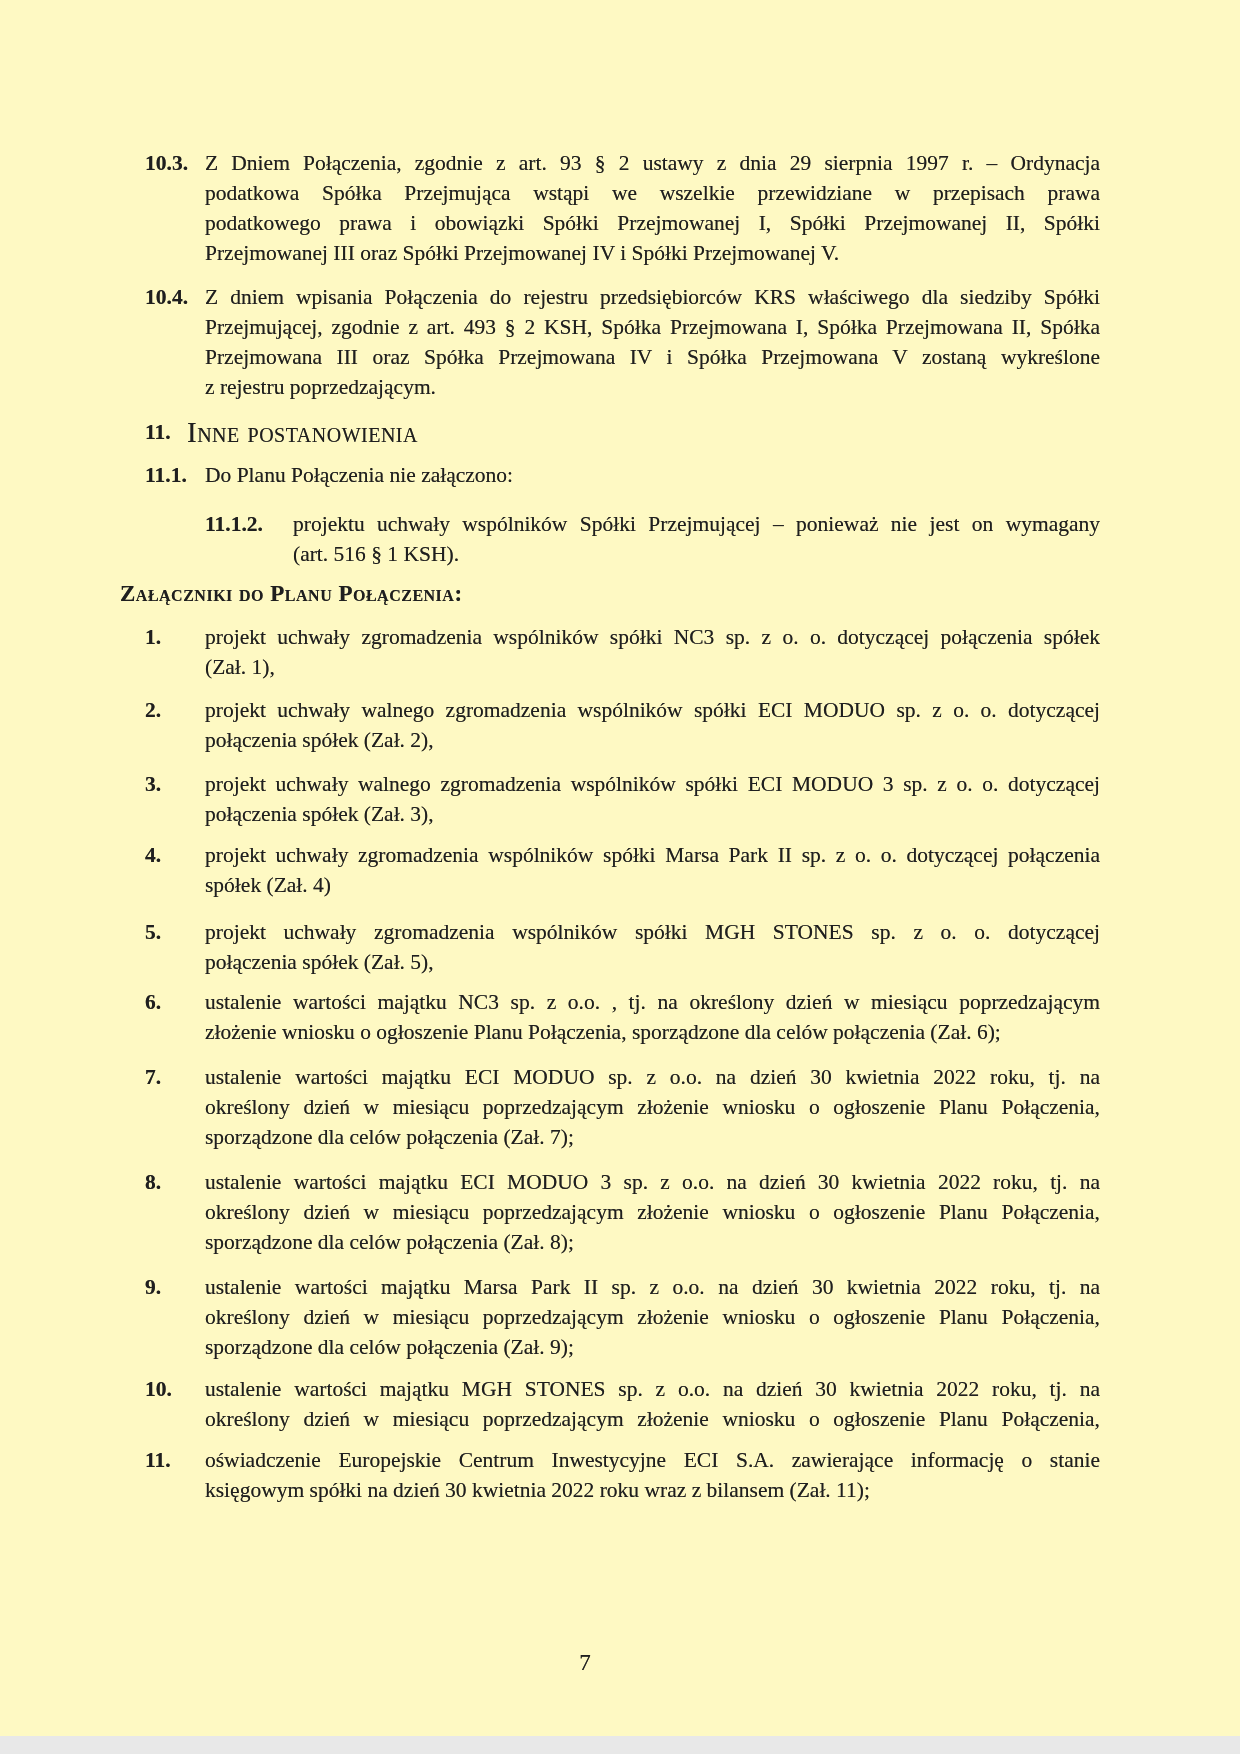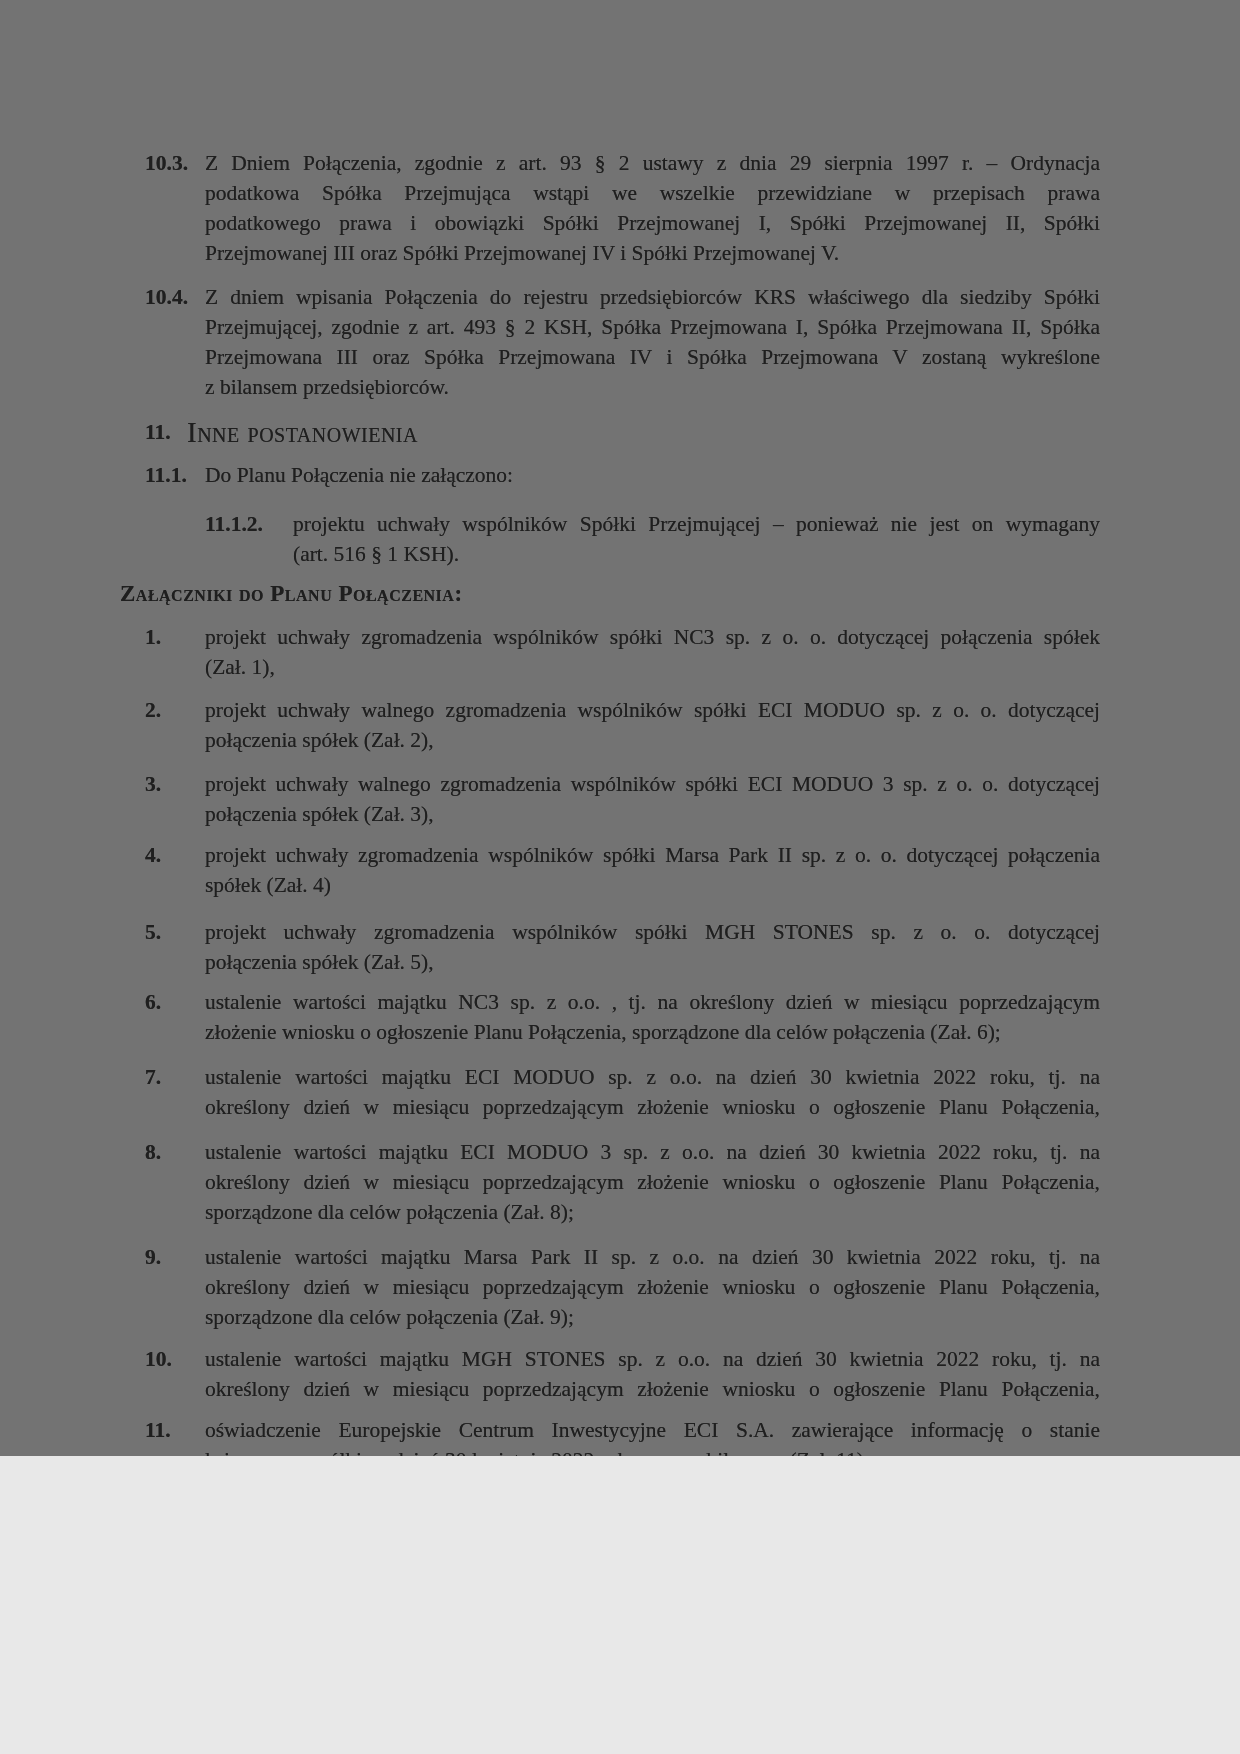--- a/index.html
+++ b/index.html
@@ -1,20 +1,20 @@
 <!DOCTYPE html>
 <html><head>
 <meta charset="utf-8">
 <style>
   html,body{margin:0;padding:0;background:#e8e8e8;}
   .page{
     position:relative;
-    width:1240px;height:1456px;
+    width:1240px;height:1736px;
     margin:0 auto;
-    background:#737373;
+    background:#fef9c3;
     font-family:"Liberation Serif","DejaVu Serif",serif;
     color:#1f1f1f;
     font-size:21.5px;
     line-height:30px;
     text-shadow:0 0 0.6px rgba(10,10,10,0.55);
     overflow:hidden;
   }
   .content{padding-top:148px;}
   .block{position:relative;margin-left:205px;width:895px;}
   .block.sub{margin-left:293px;width:807px;}
@@ -59,21 +59,21 @@
       <div class="ln">podatkowa Spółka Przejmująca wstąpi we wszelkie przewidziane w przepisach prawa</div>
       <div class="ln">podatkowego prawa i obowiązki Spółki Przejmowanej I, Spółki Przejmowanej II, Spółki</div>
       <div class="ln end">Przejmowanej III oraz Spółki Przejmowanej IV i Spółki Przejmowanej V.</div>
     </div>
 
     <div class="block" style="margin-top:14px">
       <span class="num">10.4.</span>
       <div class="ln">Z dniem wpisania Połączenia do rejestru przedsiębiorców KRS właściwego dla siedziby Spółki</div>
       <div class="ln">Przejmującej, zgodnie z art. 493 § 2 KSH, Spółka Przejmowana I, Spółka Przejmowana II, Spółka</div>
       <div class="ln">Przejmowana III oraz Spółka Przejmowana IV i Spółka Przejmowana V zostaną wykreślone</div>
-      <div class="ln end">z bilansem przedsiębiorców.</div>
+      <div class="ln end">z rejestru poprzedzającym.</div>
     </div>
 
     <div class="sec-heading" style="margin-top:15px">
       <span class="num">11.</span>
       <span class="heading-text">Inne postanowienia</span>
     </div>
 
     <div class="block" style="margin-top:10px">
       <span class="num">11.1.</span>
       <div class="ln end">Do Planu Połączenia nie załączono:</div>
@@ -121,20 +121,21 @@
     <div class="block" style="margin-top:10px">
       <span class="num">6.</span>
       <div class="ln">ustalenie wartości majątku NC3 sp. z o.o. , tj. na określony dzień w miesiącu poprzedzającym</div>
       <div class="ln end">złożenie wniosku o ogłoszenie Planu Połączenia, sporządzone dla celów połączenia (Zał. 6);</div>
     </div>
 
     <div class="block" style="margin-top:15px">
       <span class="num">7.</span>
       <div class="ln">ustalenie wartości majątku ECI MODUO sp. z o.o. na dzień 30 kwietnia 2022 roku, tj. na</div>
       <div class="ln">określony dzień w miesiącu poprzedzającym złożenie wniosku o ogłoszenie Planu Połączenia,</div>
+      <div class="ln end">sporządzone dla celów połączenia (Zał. 7);</div>
     </div>
 
     <div class="block" style="margin-top:15px">
       <span class="num">8.</span>
       <div class="ln">ustalenie wartości majątku ECI MODUO 3 sp. z o.o. na dzień 30 kwietnia 2022 roku, tj. na</div>
       <div class="ln">określony dzień w miesiącu poprzedzającym złożenie wniosku o ogłoszenie Planu Połączenia,</div>
       <div class="ln end">sporządzone dla celów połączenia (Zał. 8);</div>
     </div>
 
     <div class="block" style="margin-top:15px">

